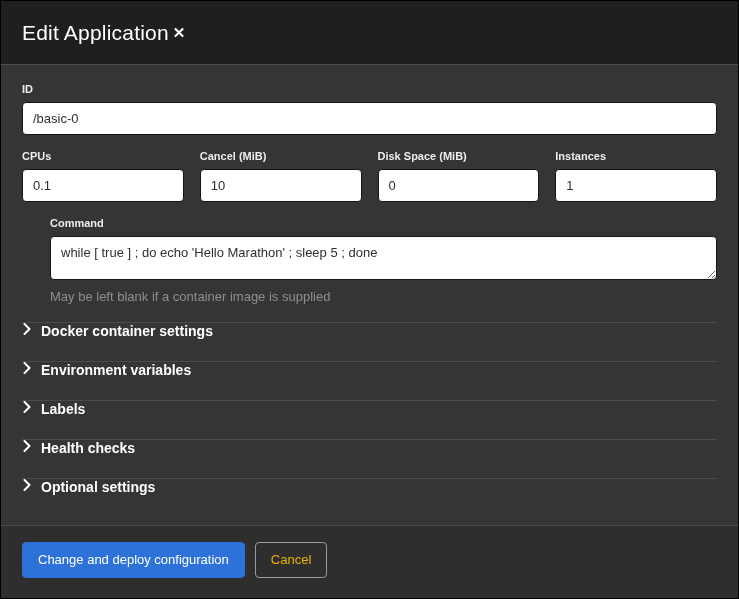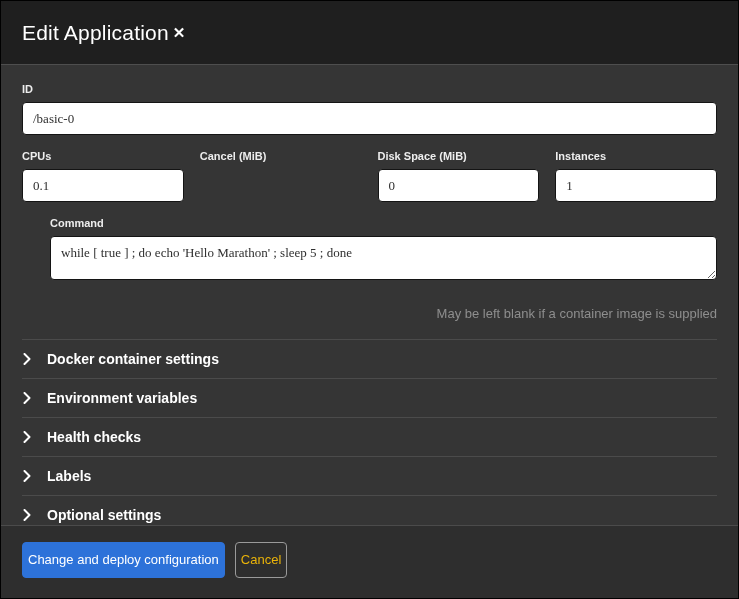--- a/index.html
+++ b/index.html
@@ -55,49 +55,49 @@
     margin-bottom: 7px;
   }
   .text-input, .text-area {
     width: 100%;
     background: #ffffff;
     border: 1px solid #141414;
     border-radius: 4px;
     padding: 7px 10px;
     font-size: 13px;
     color: #2f2f2f;
-    font-family: Liberation Serif, serif;
+    font-family: Liberation Sans, sans-serif;
     outline: none;
   }
   .text-input { height: 33px; }
   .text-area {
     height: 44px;
     resize: both;
     line-height: 1.45;
   }
   .field-row {
     display: flex;
     gap: 16px;
     margin-bottom: 15px;
+    align-items: flex-end;
   }
   .field-row .field { flex: 1 1 0; margin-bottom: 0; }
   .help-text {
     font-size: 13px;
     color: #8e8e8e;
-    margin-top: 22px;
-    text-align: right;
+    margin-top: 5px;
   }
   
   .accordion { margin-top: 18px; }
   .accordion-item {
     border-top: 1px solid #4b4b4b;
     height: 39px;
-    display: flex; align-items: center;
+    display: flex; align-items: flex-start;
     cursor: pointer;
-    gap: 15px;
+    gap: 9px;
   }
   .chevron-wrap {
     width: 10px; height: 12px;
     display: flex; align-items: center; justify-content: center;
     flex: 0 0 auto;
   }
   .accordion-label {
     font-size: 14px;
     font-weight: 700;
     color: #ffffff;
@@ -107,21 +107,21 @@
     flex: 0 0 auto;
     border-top: 1px solid #4b4b4b;
     background: #2e2e2e;
     padding: 16px 21px 20px 21px;
     display: flex; align-items: center; gap: 10px;
   }
   .btn {
     font-family: "Liberation Sans", "DejaVu Sans", sans-serif;
     font-size: 13px;
     border-radius: 4px;
-    padding: 9px 5px;
+    padding: 9px 15px;
     cursor: pointer;
     line-height: 1.2;
   }
   .btn-primary {
     background: #2d72d9;
     border: 1px solid #2d72d9;
     color: #ffffff;
   }
   .btn-default {
     background: transparent;
@@ -146,20 +146,21 @@
       <input class="text-input" type="text" value="/basic-0" style="">
     </div>
 
     <div class="field-row">
       <div class="field">
         <label class="field-label">CPUs</label>
         <input class="text-input" type="text" value="0.1" style="">
       </div>
       <div class="field">
         <label class="field-label">Cancel (MiB)</label>
+        <input class="text-input" type="text" value="10" style="">
       </div>
       <div class="field">
         <label class="field-label">Disk Space (MiB)</label>
         <input class="text-input" type="text" value="0" style="">
       </div>
       <div class="field">
         <label class="field-label">Instances</label>
         <input class="text-input" type="text" value="1" style="">
       </div>
     </div>
@@ -189,30 +190,30 @@
         </span>
         <span class="accordion-label">Environment variables</span>
       </div>
 
       <div class="accordion-item">
         <span class="chevron-wrap">
           <svg width="8" height="12" viewBox="0 0 8 12">
               <path d="M1.5 1 L6.5 6 L1.5 11" stroke="#ffffff" stroke-width="2" fill="none" stroke-linecap="round" stroke-linejoin="round"></path>
             </svg>
         </span>
+        <span class="accordion-label">Labels</span>
+      </div>
+
+      <div class="accordion-item">
+        <span class="chevron-wrap">
+          <svg width="8" height="12" viewBox="0 0 8 12">
+              <path d="M1.5 1 L6.5 6 L1.5 11" stroke="#ffffff" stroke-width="2" fill="none" stroke-linecap="round" stroke-linejoin="round"></path>
+            </svg>
+        </span>
         <span class="accordion-label">Health checks</span>
-      </div>
-
-      <div class="accordion-item">
-        <span class="chevron-wrap">
-          <svg width="8" height="12" viewBox="0 0 8 12">
-              <path d="M1.5 1 L6.5 6 L1.5 11" stroke="#ffffff" stroke-width="2" fill="none" stroke-linecap="round" stroke-linejoin="round"></path>
-            </svg>
-        </span>
-        <span class="accordion-label">Labels</span>
       </div>
 
       <div class="accordion-item">
         <span class="chevron-wrap">
           <svg width="8" height="12" viewBox="0 0 8 12">
               <path d="M1.5 1 L6.5 6 L1.5 11" stroke="#ffffff" stroke-width="2" fill="none" stroke-linecap="round" stroke-linejoin="round"></path>
             </svg>
         </span>
         <span class="accordion-label">Optional settings</span>
       </div>

